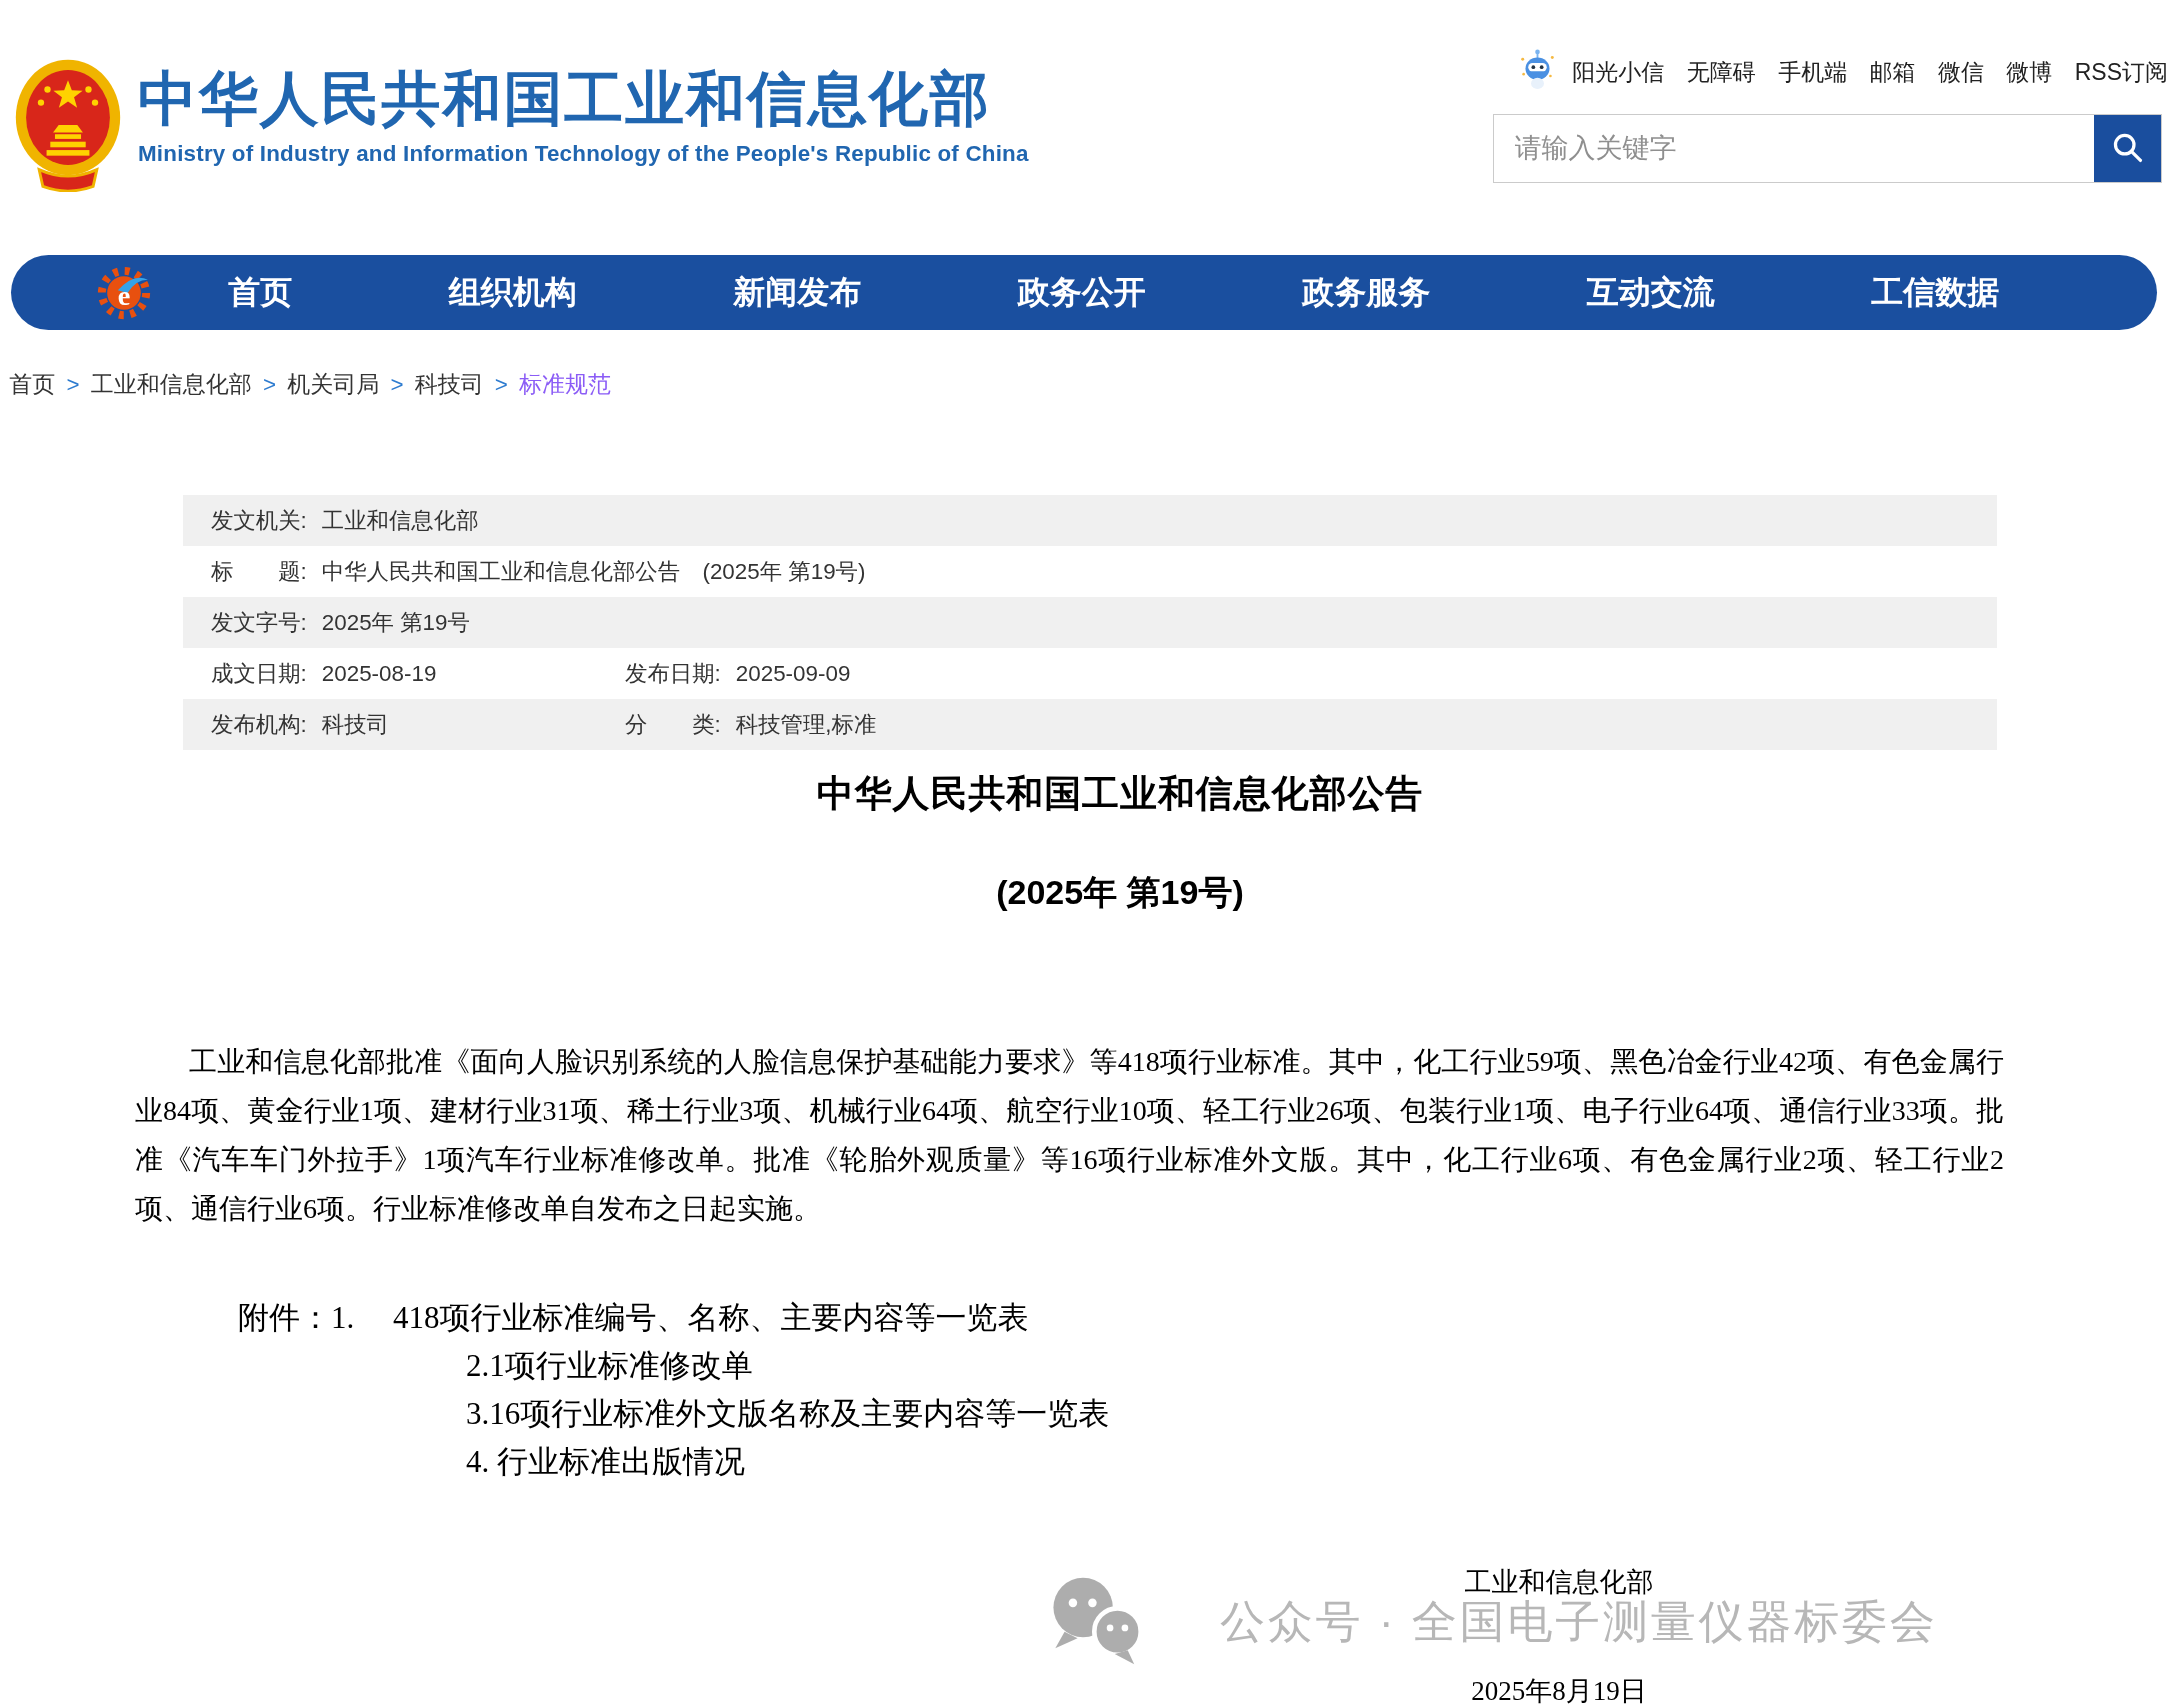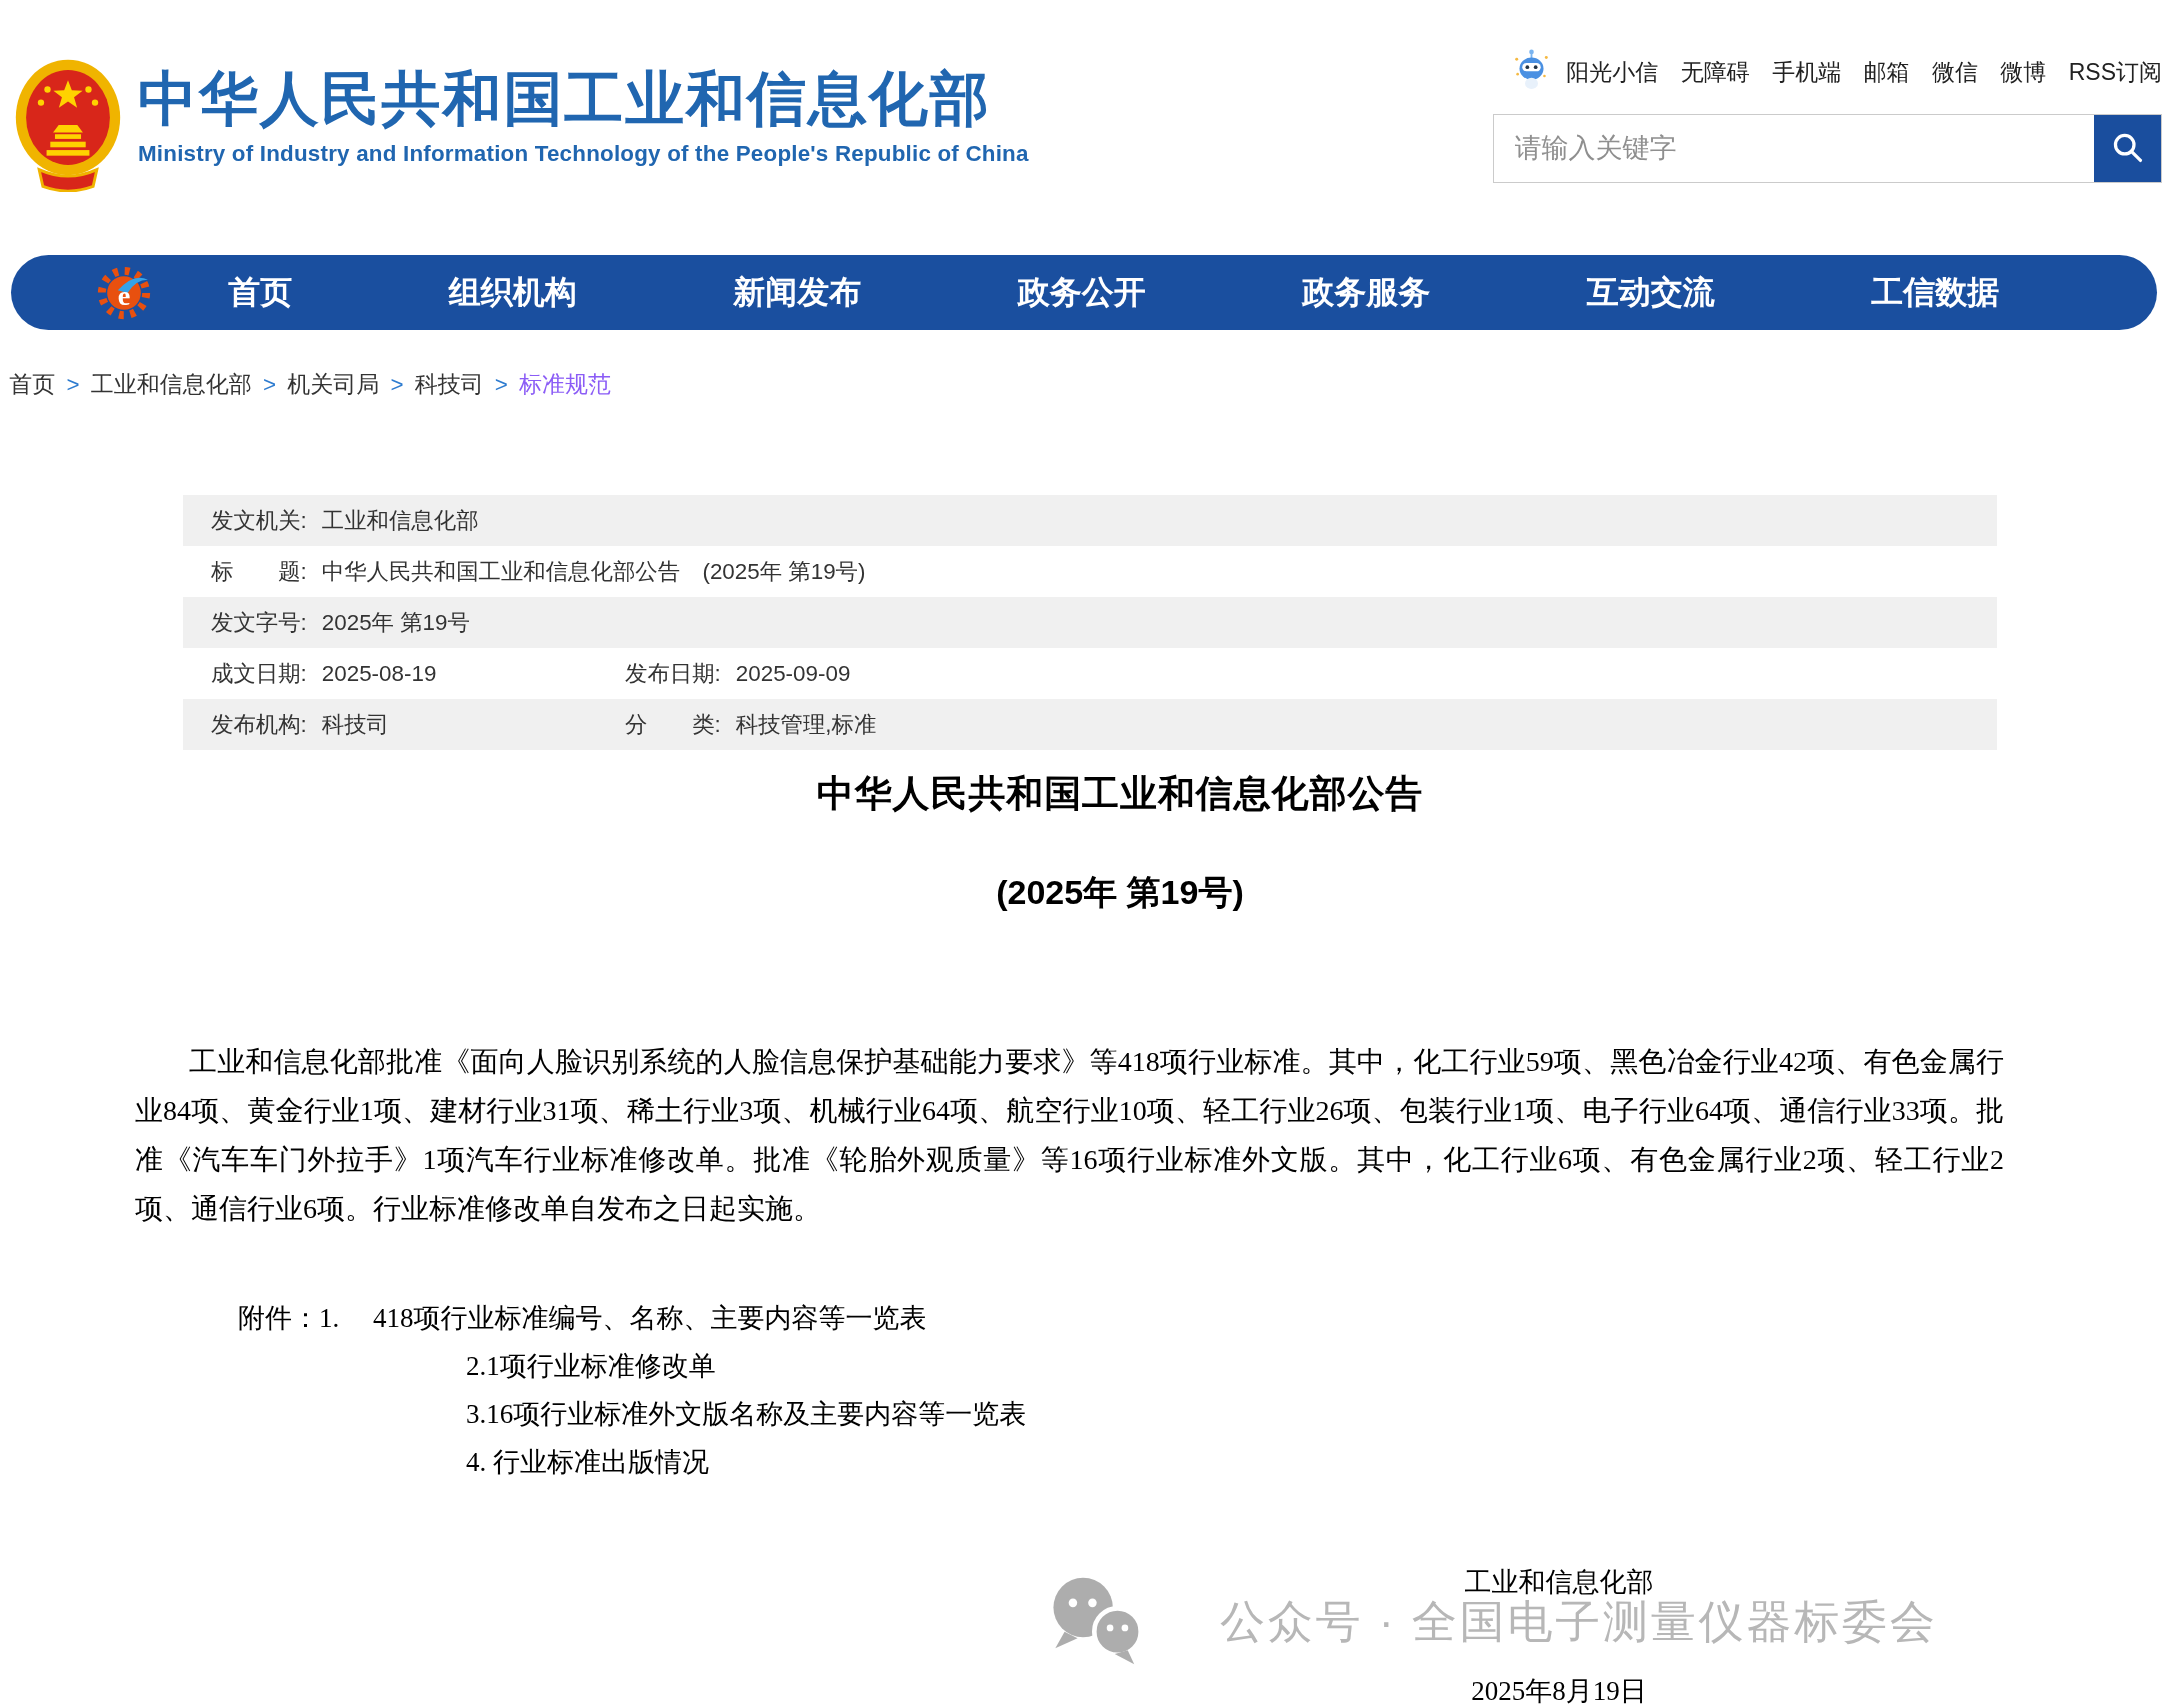--- a/index.html
+++ b/index.html
@@ -5,21 +5,21 @@
   html,body{margin:0;padding:0;background:#fff;}
   .page{position:relative;width:2168px;height:1704px;background:#fff;overflow:hidden;
         font-family:"Liberation Sans","DejaVu Sans",sans-serif;}
 
   
   .emblem{position:absolute;left:13px;top:56px;}
   .brand-text{position:absolute;left:138px;top:67px;color:#2066b0;}
   .site-title-zh{font-size:59px;font-weight:bold;letter-spacing:1.9px;line-height:65px;}
   .site-title-en{font-size:22.4px;font-weight:bold;margin-top:9.3px;letter-spacing:0.2px;}
 
-  .quick-links{position:absolute;right:6px;top:48px;display:flex;align-items:center;gap:22.4px;
+  .quick-links{position:absolute;right:0;top:48px;display:flex;align-items:center;gap:22.4px;
                font-size:23px;color:#222;}
   .quick-links a{color:#222;text-decoration:none;white-space:nowrap;cursor:pointer;}
   .robot{display:inline-block;margin-right:-5.6px;}
 
   .search-box{position:absolute;left:1493px;top:114px;width:669px;height:69px;
               border:0.9px solid #cbcbcb;background:#fff;display:flex;box-sizing:border-box;gap:45px;}
   .search-box input{flex:1;border:none;outline:none;font-size:27px;padding:0 0 0 20.5px;
                     color:#333;font-family:inherit;background:transparent;}
   .search-box input::placeholder{color:#8f8f8f;}
   .search-btn{width:67px;height:67px;border:none;background:#1a4e9e;cursor:pointer;
@@ -51,21 +51,21 @@
 
   
   .doc-title{position:absolute;left:0;top:769px;width:2168px;text-align:center;color:#000;padding-left:36px;}
   .doc-title .t1{font-size:37px;font-weight:bold;letter-spacing:0.9px;}
   .doc-title .t2{font-size:34px;font-weight:bold;margin-top:51px;}
 
   .body-par{position:absolute;left:135px;top:1037px;width:1869px;font-size:28px;line-height:49px;
             color:#000;text-align:justify;text-indent:54px;margin:0;
             font-family:"Liberation Serif","DejaVu Serif",serif;}
 
-  .attachments{position:absolute;left:238px;top:1294px;font-size:27px;line-height:48px;color:#000;
+  .attachments{position:absolute;left:238px;top:1294px;font-size:31px;line-height:48px;color:#000;
                font-family:"Liberation Serif","DejaVu Serif",serif;}
   .att-item{margin-left:228px;}
 
   .signature{position:absolute;left:1354px;top:1564px;width:410px;text-align:center;z-index:3;
              font-size:27px;color:#000;font-family:"Liberation Serif","DejaVu Serif",serif;}
   .signature .sig-date{margin-top:73px;}
 
   
   .watermark{position:absolute;left:1046px;top:1574px;display:flex;align-items:center;gap:26px;
              z-index:1;color:#b1b1b1;opacity:.92;}

